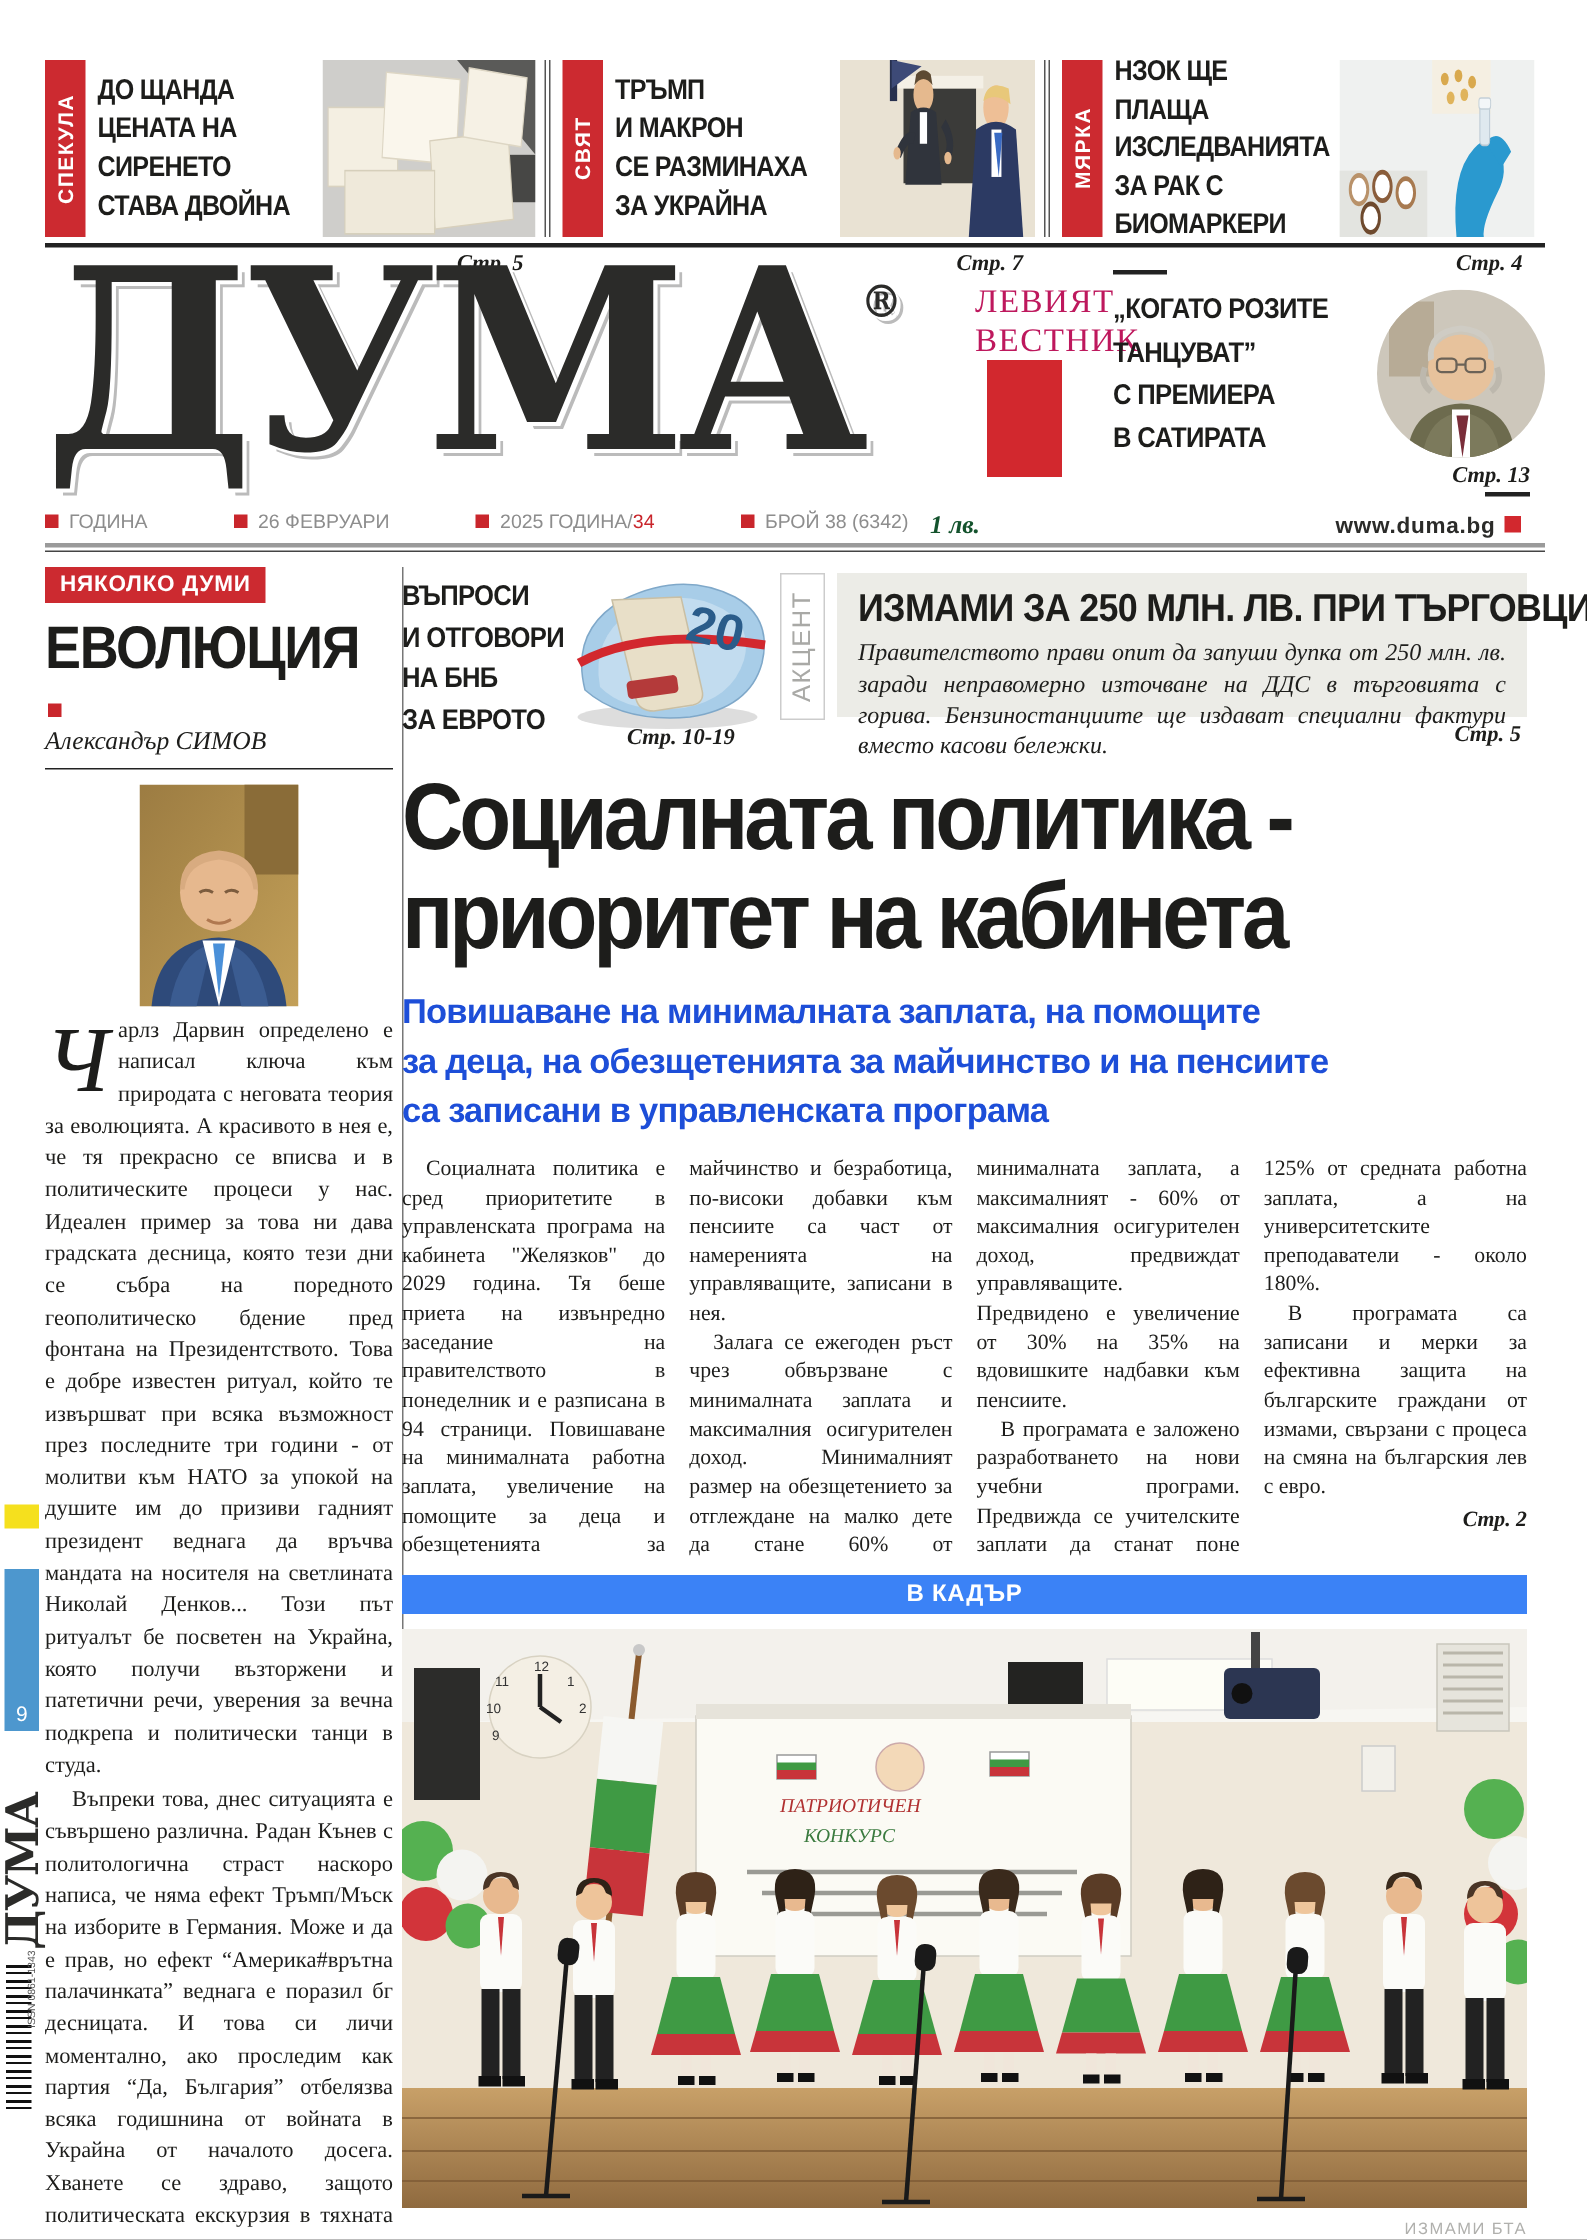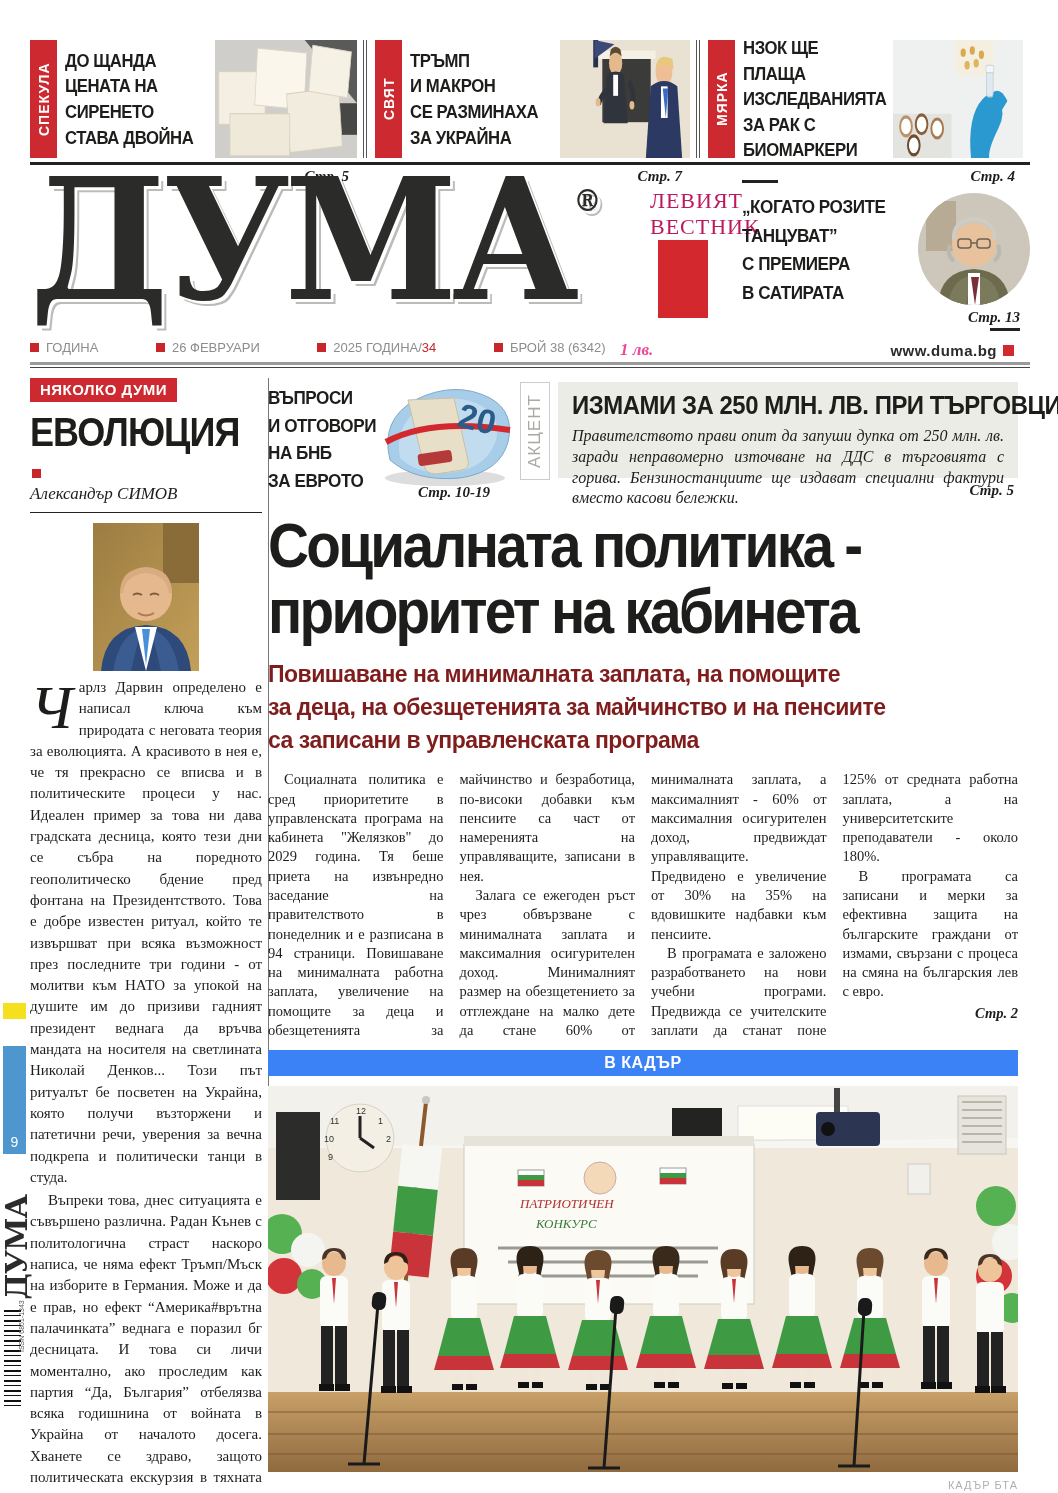--- a/index.html
+++ b/index.html
@@ -50,21 +50,21 @@
   .theater-photo { float:right; width:112px; height:112px; border-radius:50%; overflow:hidden; }
   .theater-page { clear:right; float:right; font-style:italic; font-weight:bold; font-size:15px; margin:4px 10px 2px 0; }
   .theater .tick2 { float:right; clear:right; width:30px; border-top:3px solid #222; margin-right:10px; }
 
   
   .dateline { position:absolute; left:30px; top:340px; width:1000px; height:22px;
     font-family:"Liberation Sans", sans-serif; font-size:13px; color:#8d8d8d; }
   .dl-item { display:inline-block; margin-right:54px; }
   .dl-item .sq { display:inline-block; width:9px; height:9px; background:#c9262c; margin-right:7px; }
   .dl-red { color:#c9262c; }
-  .dl-price { position:absolute; left:590px; top:0; font-family:"Liberation Serif", serif; font-style:italic; font-weight:bold; font-size:17px; color:#ec4899; }
+  .dl-price { position:absolute; left:590px; top:0; font-family:"Liberation Serif", serif; font-style:italic; font-weight:bold; font-size:17px; color:#14532d; }
   .dl-site { position:absolute; right:16px; top:2px; font-family:"Liberation Sans", sans-serif; font-weight:bold; font-size:15px; color:#2b2b29; letter-spacing:0.5px; }
   .dl-site .sq2 { display:inline-block; width:11px; height:11px; background:#d2282e; margin-left:6px; }
   .dl-rule1 { position:absolute; left:30px; top:362px; width:1000px; border-top:3px solid #9a9a9a; }
   .dl-rule2 { position:absolute; left:30px; top:367px; width:1000px; border-top:1px solid #444; }
 
   
   .spine-yellow { position:absolute; left:3px; top:1003px; width:23px; height:16px; background:#f5e01e; }
   .spine-blue { position:absolute; left:3px; top:1046px; width:23px; height:108px; background:#4d97ce;
     color:#fff; font-family:"Liberation Sans", sans-serif; font-size:14px; display:flex; align-items:flex-end; justify-content:center; padding-bottom:4px; }
   .spine-logo { position:absolute; left:-44px; top:1230px; width:120px; text-align:center;
@@ -102,21 +102,21 @@
     display:flex; align-items:center; justify-content:center; writing-mode:vertical-rl; transform:rotate(180deg); }
   .akcent-box { position:absolute; left:290px; top:2px; width:460px; height:96px; background:#ecece7; padding:8px 14px 6px; }
   .akcent-title { font-family:"Liberation Sans", sans-serif; font-weight:bold; font-size:26px; letter-spacing:-0.5px;
     transform:scaleX(0.92); transform-origin:0 0; white-space:nowrap; }
   .akcent-sub { font-style:italic; font-size:16px; line-height:1.3; margin-top:5px; text-align:justify; }
   .akcent-page { position:absolute; right:4px; top:102px; font-style:italic; font-weight:bold; font-size:15px; }
 
   .lead-headline { margin-top:4px; font-family:"Liberation Sans", sans-serif; font-weight:bold; font-size:63px;
     line-height:1.05; letter-spacing:-3px; transform:scaleX(0.9); transform-origin:0 0; width:111%; color:#1d1d1b; }
   .lead-sub { margin-top:14px; font-family:"Liberation Sans", sans-serif; font-weight:bold; font-size:23px;
-    line-height:1.42; letter-spacing:-0.5px; color:#7f1d1d; }
+    line-height:1.42; letter-spacing:-0.5px; color:#1d4ed8; }
   .lead-body { margin-top:14px; column-count:4; column-gap:16px; font-size:14.5px; line-height:1.33; text-align:justify; }
   .lead-body p { text-indent:16px; }
   .lead-page { text-align:right; font-style:italic; font-weight:bold; font-size:14.5px; margin-top:2px; }
 
   .kadar-bar { margin-top:10px; background:#3b82f6; color:#fff; text-align:center;
     font-family:"Liberation Sans", sans-serif; font-weight:bold; font-size:16px; letter-spacing:0.5px; padding:4px 0; }
   .choir { margin-top:10px; width:750px; height:386px; }
   .photo-credit { text-align:right; font-family:"Liberation Sans", sans-serif; font-size:11px; color:#b0b0ad; letter-spacing:1px; margin-top:3px; }
 </style>
 </head>
@@ -532,18 +532,18 @@
           <path d="M586 380 L596 224"></path>
         <path d="M80 378 L112 378 M320 382 L352 382 M570 380 L602 380"></path>
       </g>
       <g fill="#1a1a1a">
         <rect x="104" y="206" width="14" height="18" rx="6" transform="rotate(6 111 215)"></rect>
         <rect x="342" y="210" width="14" height="18" rx="6" transform="rotate(5 349 219)"></rect>
         <rect x="590" y="212" width="14" height="18" rx="6" transform="rotate(4 597 221)"></rect>
       </g>
     </svg>
 
-    <div class="photo-credit">КАДЪР БТА</div>
+    <div class="photo-credit">ИЗМАМИ БТА</div>
     
     
   </div>
 
 </div>
 
 </body></html>

